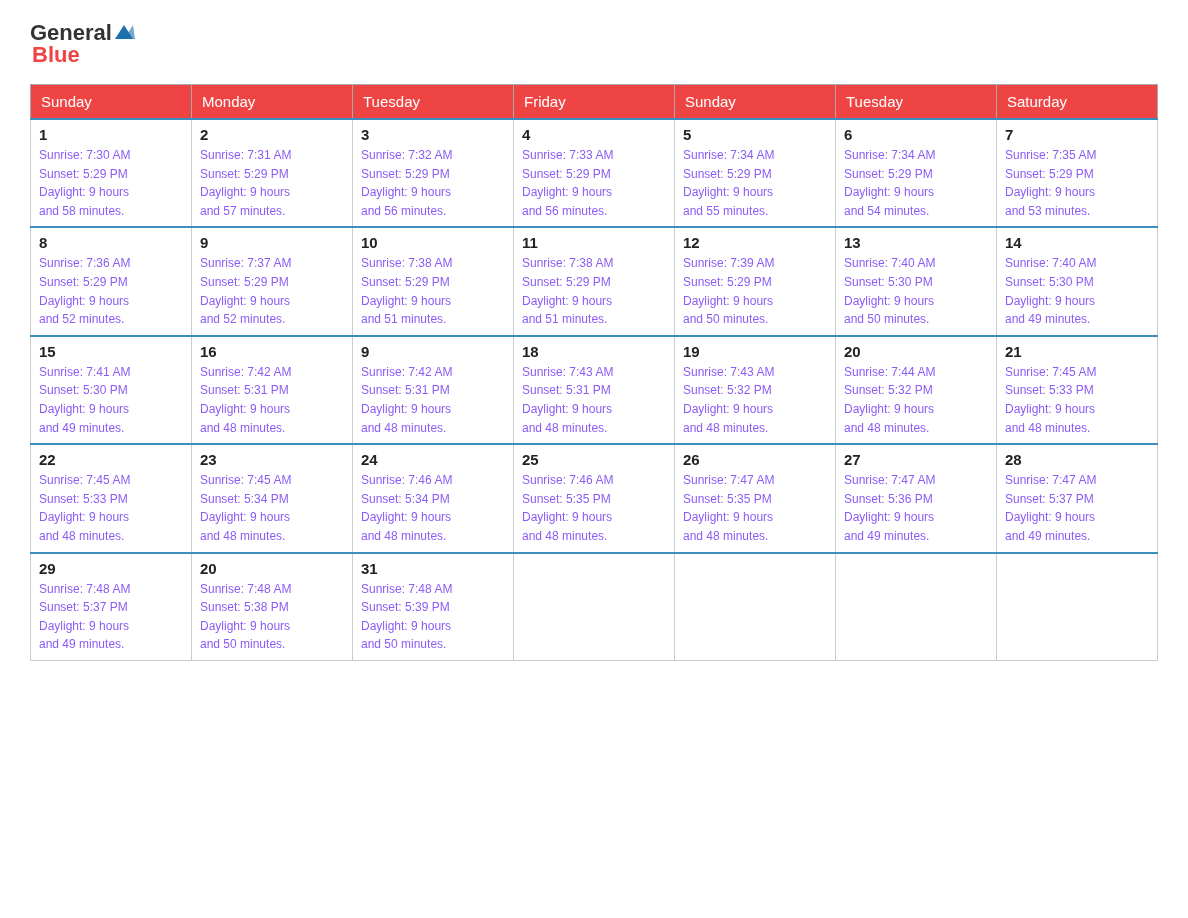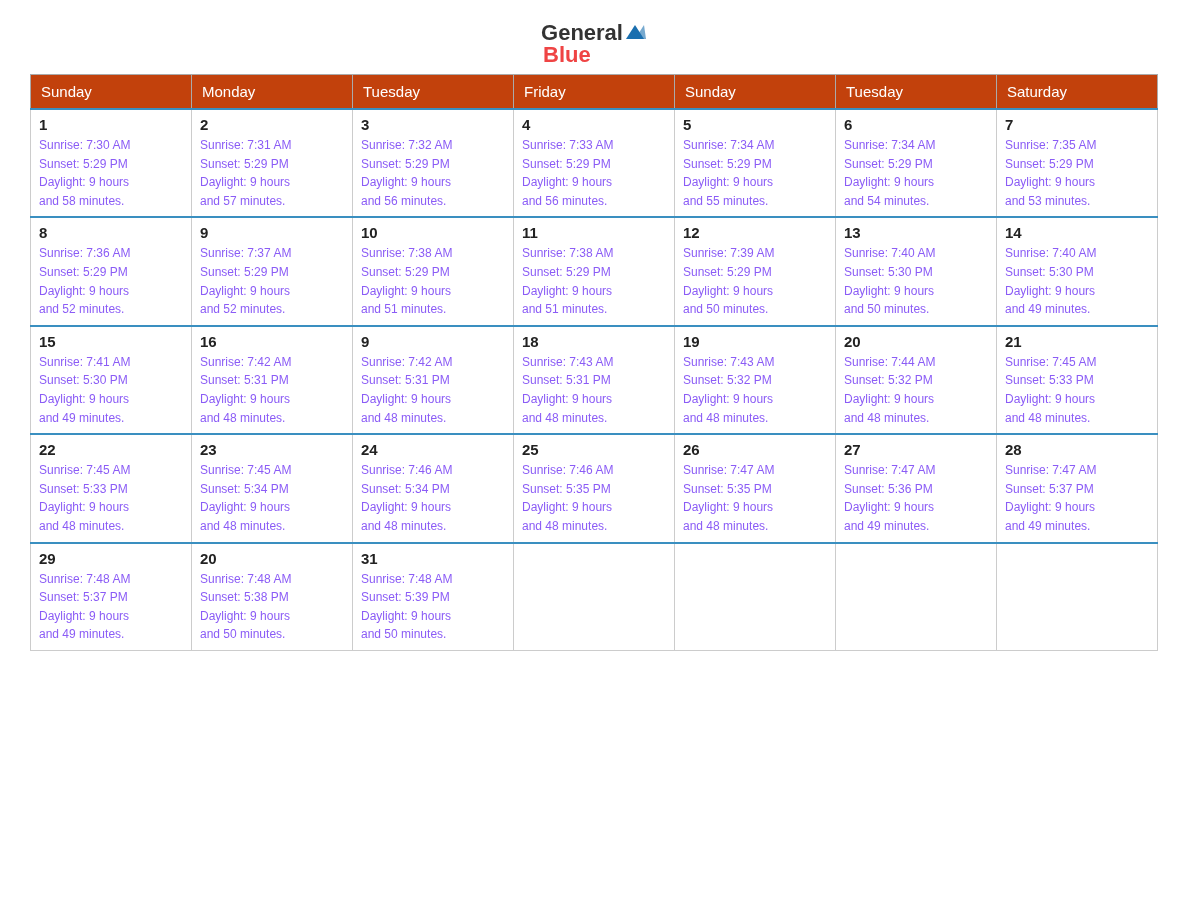--- a/index.html
+++ b/index.html
@@ -5,23 +5,23 @@
     * { box-sizing: border-box; margin: 0; padding: 0; }
     body {
       font-family: Arial, sans-serif;
       background: #fff;
       padding: 20px 30px;
       width: 1188px;
       min-height: 918px;
     }
     .header-area {
       display: flex;
-      justify-content: center;
+      justify-content: flex-start;
       align-items: flex-start;
-      margin-bottom: 6px;
+      margin-bottom: 16px;
     }
     .logo-area {
       display: flex;
       flex-direction: column;
       align-items: flex-start;
     }
     .logo-text {
       display: flex;
       align-items: center;
       font-size: 22px;
@@ -50,21 +50,21 @@
       font-size: 20px;
       color: #555;
       margin-top: 4px;
     }
     .calendar-table {
       width: 100%;
       border-collapse: collapse;
       border: 1px solid #aaa;
     }
     .calendar-table th {
-      background-color: #c2410c;
+      background-color: #ef4444;
       color: #fff;
       font-size: 15px;
       font-weight: normal;
       padding: 8px 10px;
       text-align: left;
       border: 1px solid #aaa;
     }
     .calendar-table td {
       vertical-align: top;
       padding: 6px 8px;

